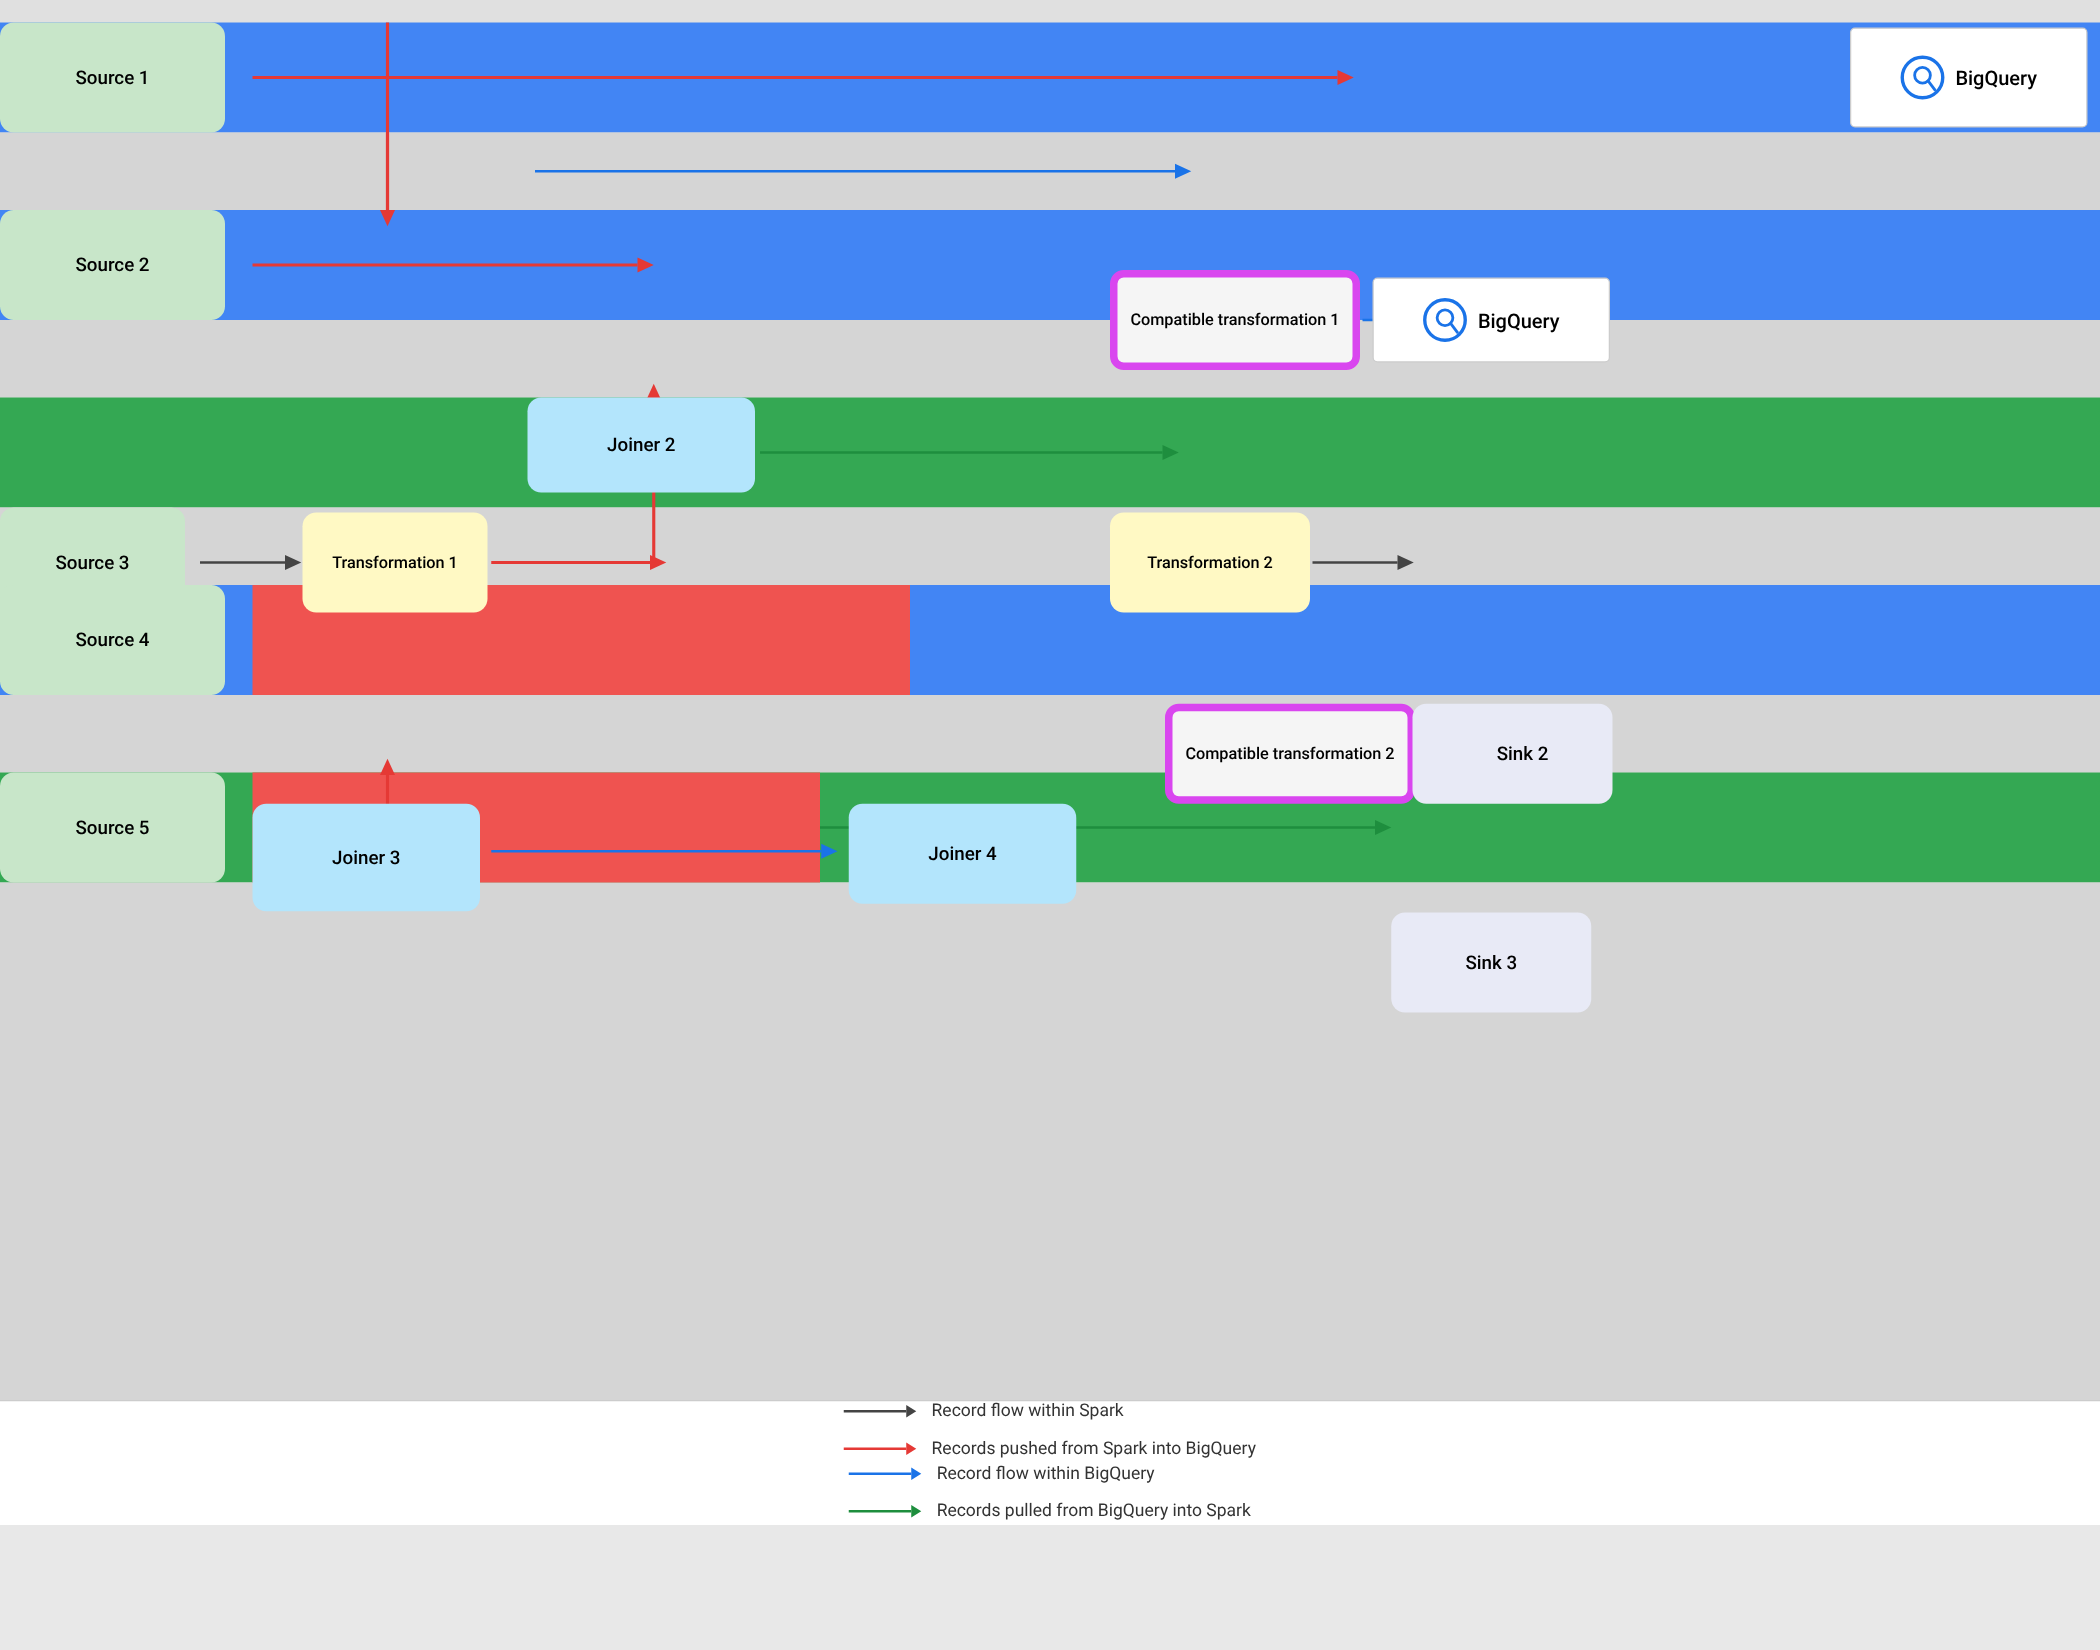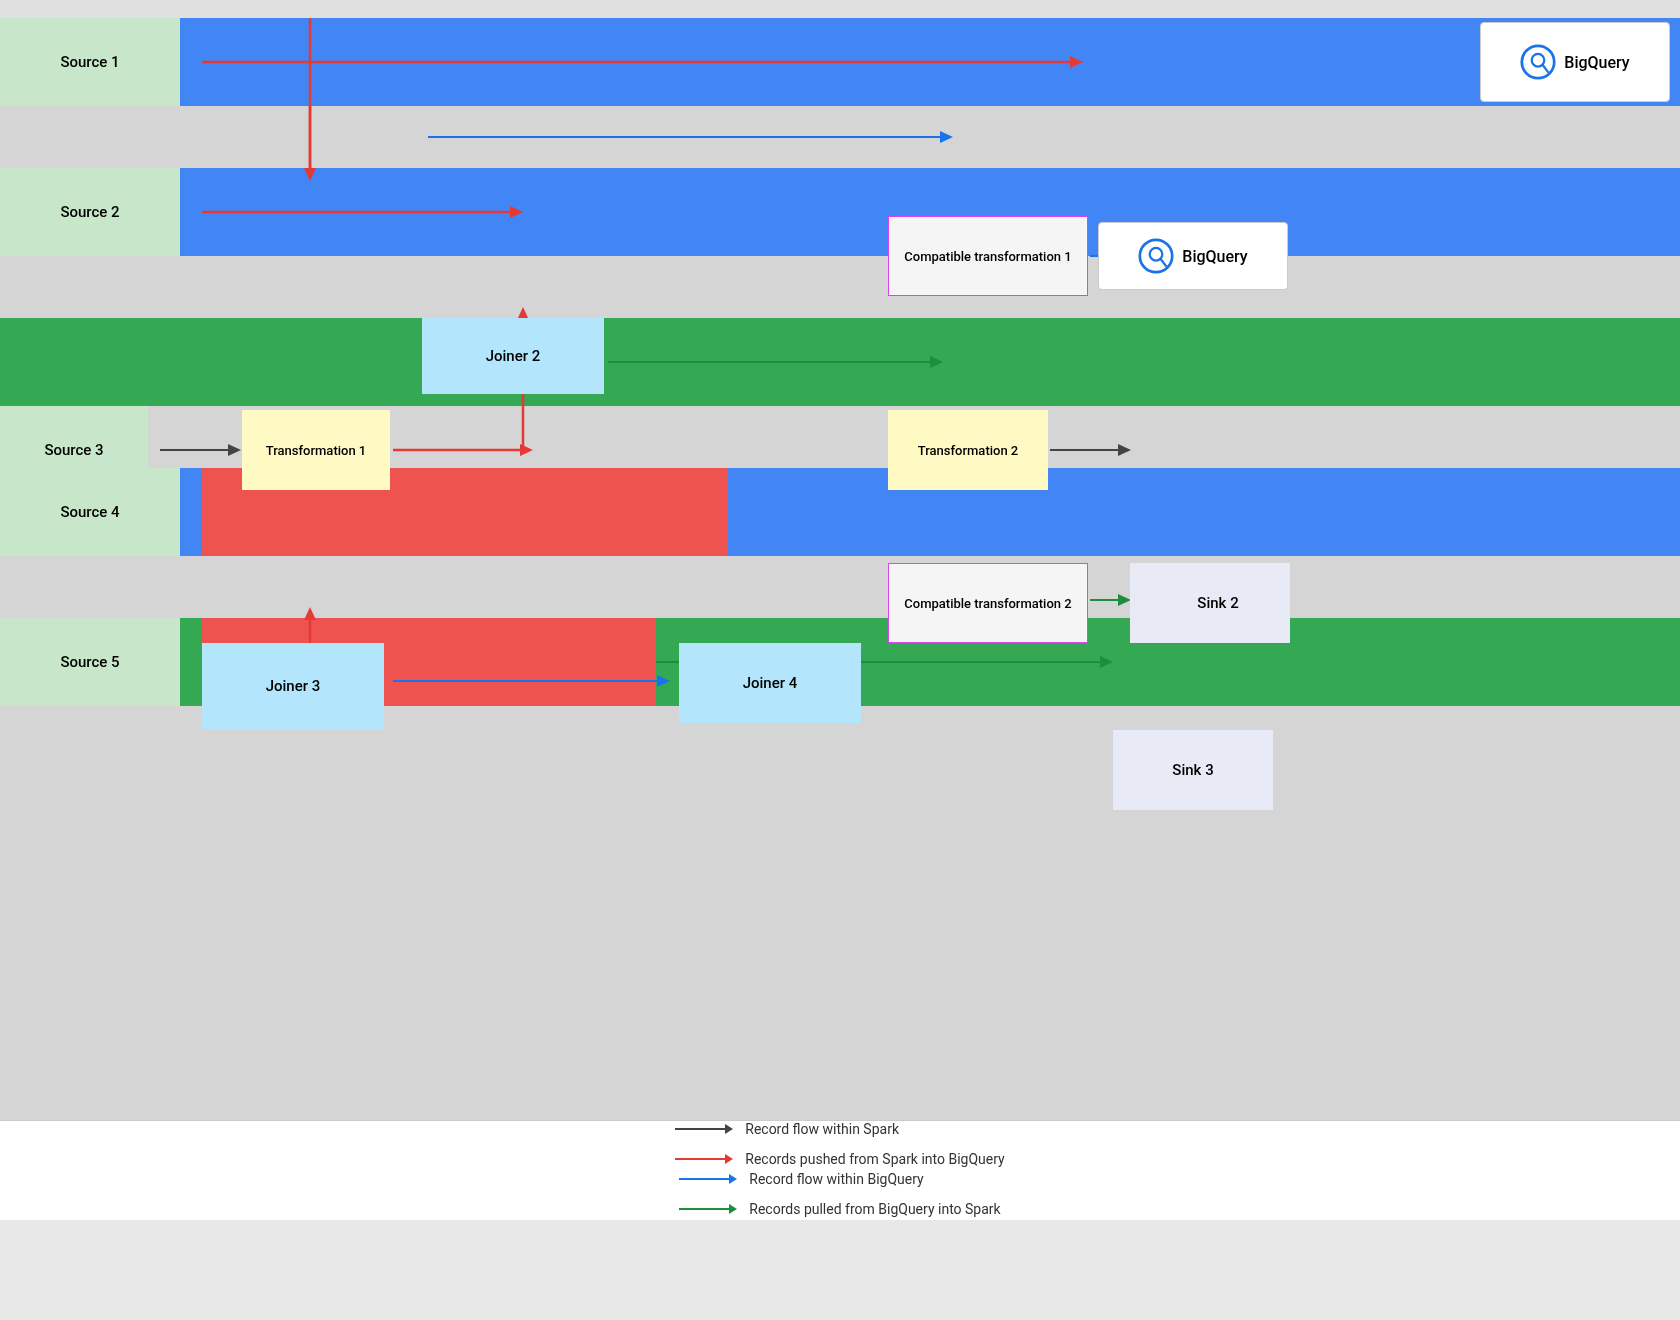--- a/index.html
+++ b/index.html
@@ -39,40 +39,41 @@
 
     
     .node {
       position: absolute;
       display: flex;
       align-items: center;
       justify-content: center;
       text-align: center;
       font-size: 15px;
       font-weight: 500;
+      border-radius: 11px;
     }
 
     .node-source {
       background: #c8e6c9;
       border: none;
     }
 
     .node-joiner {
       background: #b3e5fc;
       border: none;
     }
 
     .node-transform {
       background: #fff9c4;
       border: none;
     }
 
     .node-compat {
       background: #f5f5f5;
-      border: 1px solid #d946ef;
+      border: 6px solid #d946ef;
     }
 
     .node-sink {
       background: #e8eaf6;
       border: none;
     }
 
     .node-bigquery {
       background: white;
       border: 1px solid #ccc;
@@ -274,21 +275,21 @@
 
   <div class="node node-transform" style="position:absolute;top:410px;left:888px;width:160px;height:80px;">
     <span style="font-size:13px;">Transformation 2</span>
   </div>
 
 
   <div class="node node-source" style="position:absolute;top:468px;left:0;width:180px;height:88px;">
     <span>Source 4</span>
   </div>
 
-  <div class="node node-compat" style="position:absolute;top:563px;left:888px;width:200px;height:80px;">
+  <div class="node node-compat" style="position:absolute;top:563px;left:932px;width:200px;height:80px;">
     <span style="font-size:13px;padding:4px;">Compatible transformation 2</span>
   </div>
 
   <div class="node node-sink" style="position:absolute;top:563px;left:1130px;width:160px;height:80px;padding-left:16px;">
     <span>Sink 2</span>
   </div>
 
   <div class="node node-joiner" style="position:absolute;top:643px;left:202px;width:182px;height:86px;">
     <span>Joiner 3</span>
   </div>

